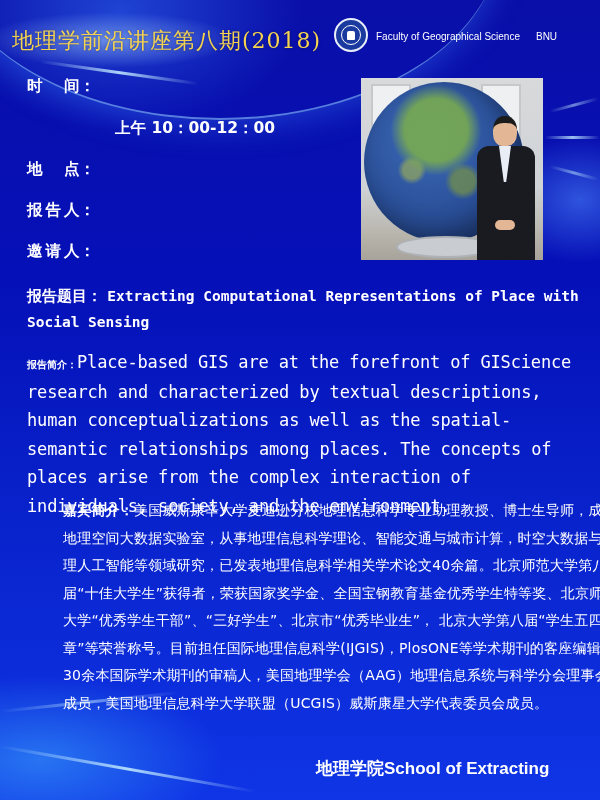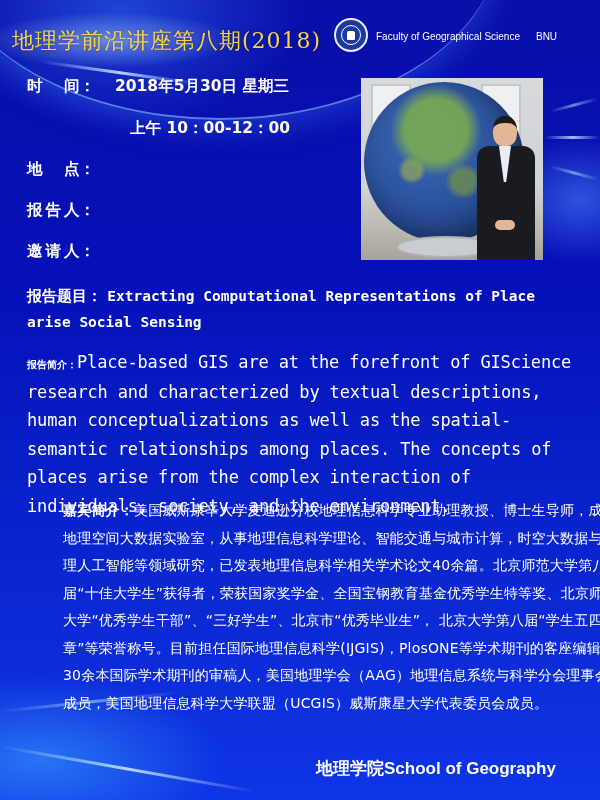--- a/index.html
+++ b/index.html
@@ -119,23 +119,23 @@
     <div class="dept">
       <div class="dept-en"><b style="font-weight:normal">Faculty of Geographical Science</b><span>BNU</span></div>
     </div>
   </div>
 </div>
 
 <div class="info" style="top:76px;">
   <span class="label"><span style="display:inline-flex; justify-content:space-between; width:68px;">
         <span>时</span>
         <span><span>间</span><span>：</span></span>
-      </span></span><span>2018年5月30日 星期三</span>
+      </span></span>
 </div>
-<div class="info" style="top:118px; left:130px;">
+<div class="info" style="top:118px; left:115px;">
   <span>上午 10：00-12：00</span>
 </div>
 <div class="info" style="top:159px;">
   <span class="label"><span style="display:inline-flex; justify-content:space-between; width:68px;">
         <span>地</span>
         <span><span>点</span><span>：</span></span>
       </span></span>
 </div>
 <div class="info" style="top:200px;">
   <span class="label"><span style="display:inline-flex; justify-content:space-between; width:68px;">
@@ -160,24 +160,24 @@
   <div class="person">
     <div class="torso"></div>
     <div class="shirt"></div>
     <div class="head"></div>
     <div class="hands"></div>
   </div>
 </div>
 
 <div class="topic">
   <span>报告题目：</span>
-  <span class="en">Extracting Computational Representations of Place arise Social Sensing</span>
+  <span class="en">Extracting Computational Representations of Place with Social Sensing</span>
 </div>
 
 <div class="abstract">
   <span class="label">报告简介：</span><span class="text">Place-based GIS are at the forefront of GIScience research and characterized by textual descriptions, human conceptualizations as well as the spatial-semantic relationships among places. The concepts of places arise from the complex interaction of individuals, society, and the environment.</span>
 </div>
 
 <div class="bio">
   <span class="label">嘉宾简介：</span><span>美国威斯康辛大学麦迪逊分校地理信息科学专业助理教授、博士生导师，成立地理空间大数据实验室，从事地理信息科学理论、智能交通与城市计算，时空大数据与地理人工智能等领域研究，已发表地理信息科学相关学术论文40余篇。北京师范大学第八届“十佳大学生”获得者，荣获国家奖学金、全国宝钢教育基金优秀学生特等奖、北京师范大学“优秀学生干部”、“三好学生”、北京市“优秀毕业生”， 北京大学第八届“学生五四奖章”等荣誉称号。目前担任国际地理信息科学(IJGIS)，PlosONE等学术期刊的客座编辑，30余本国际学术期刊的审稿人，美国地理学会（AAG）地理信息系统与科学分会理事会成员，美国地理信息科学大学联盟（UCGIS）威斯康星大学代表委员会成员。</span>
 </div>
 
-<div class="footer">地理学院School of Geography</div>
+<div class="footer">地理学院School of Extracting</div>
 
 </body></html>

